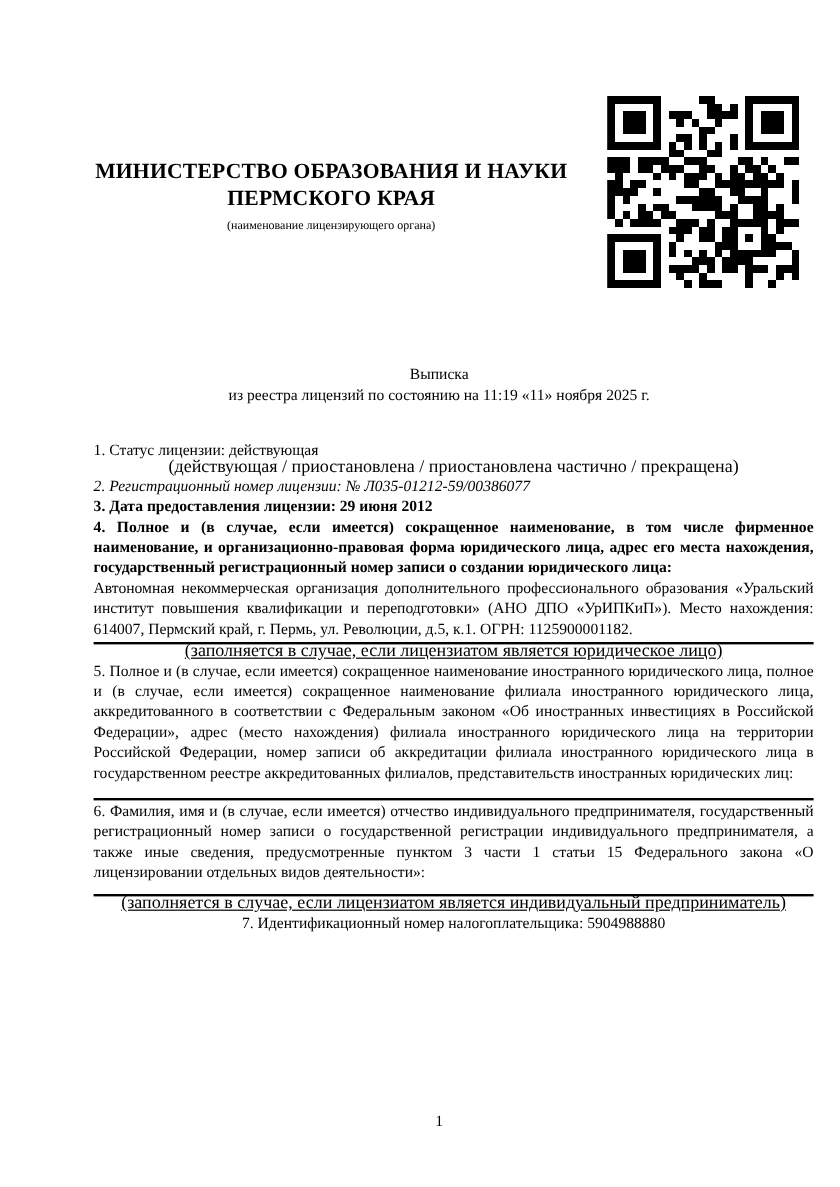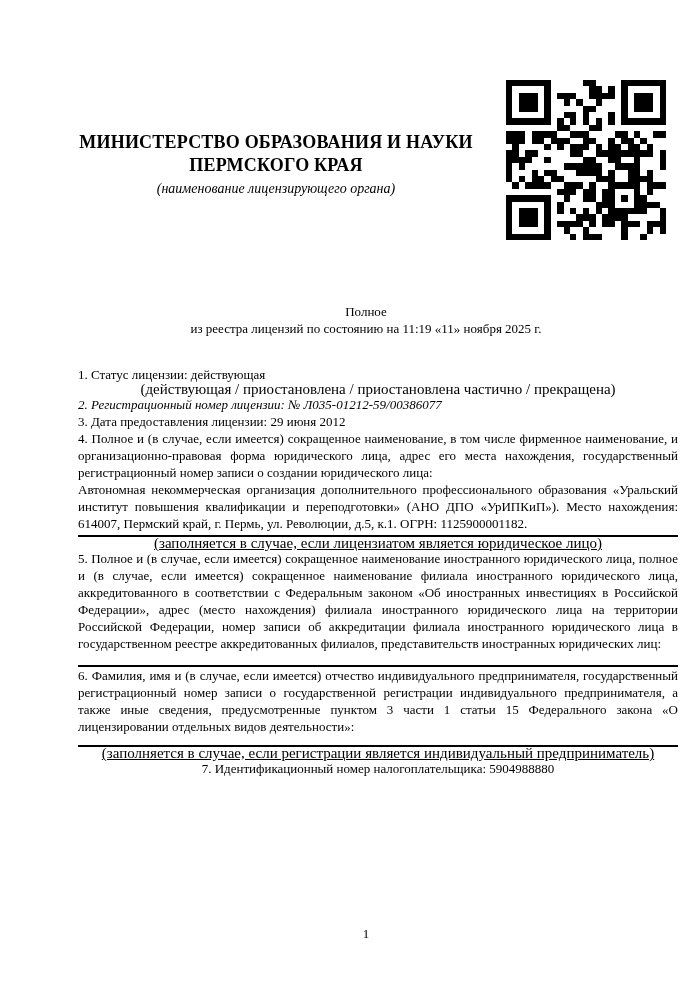--- a/index.html
+++ b/index.html
@@ -34,24 +34,23 @@
     width: 472px;
     text-align: center;
   }
   .header .big {
     font-weight: bold;
     font-size: 18px;
     line-height: 23px;
     letter-spacing: 0.2px;
   }
   .header .org-caption {
-    font-size: 14px;
+    font-size: 10px;
     line-height: 13px;
     margin-top: 5px;
-    font-style: italic;
   }
 
   
   .doc-title {
     position: absolute;
     left: 66px;
     top: 303px;
     width: 600px;
     text-align: center;
     font-size: 13px;
@@ -72,21 +71,21 @@
   .field-caption {
     text-align: center;
     font-size: 15px;
     line-height: 13px;
   }
   .rule {
     height: 0;
     border-top: 2px solid #000;
   }
   .mt-item   { margin-top: 19px; font-style: italic; }
-  .mt-item2  { margin-top: 16px; }
+  .mt-item2  { margin-top: 16px; font-weight: bold; }
   .mt-para   { margin-top: 21px; }
   .mt-p7     { margin-top: 23px; text-align: center; }
   .rule-tight { margin-top: 3px; }
   .rule-blank5 { margin-top: 13px; }
   .rule-blank6 { margin-top: 10px; }
   .cap-mt { margin-top: 2px; text-decoration: underline; }
   .first-item { margin-top: 4px; }
   .cap1 { margin-top: 1px; }
 
   .page-number {
@@ -430,21 +429,21 @@
       </svg>
   </div>
 
   <div class="header">
     <div class="big">МИНИСТЕРСТВО ОБРАЗОВАНИЯ И НАУКИ</div>
     <div class="big">ПЕРМСКОГО КРАЯ</div>
     <div class="org-caption">(наименование лицензирующего органа)</div>
   </div>
 
   <div class="doc-title">
-    <div>Полное</div>
+    <div>Выписка</div>
     <div>из реестра лицензий по состоянию на 11:19 «11» ноября 2025 г.</div>
   </div>
 
   <div class="content">
 
     <p class="first-item">1. Статус лицензии: действующая</p>
     <p class="field-caption cap1">(действующая / приостановлена / приостановлена частично / прекращена)</p>
 
     <p class="mt-item">2. Регистрационный номер лицензии: № Л035-01212-59/00386077</p>
 
@@ -455,21 +454,21 @@
     <div class="rule rule-tight"></div>
     <p class="field-caption cap-mt">(заполняется в случае, если лицензиатом является юридическое лицо)</p>
 
     <p class="para mt-para">5. Полное и (в случае, если имеется) сокращенное наименование иностранного юридического лица, полное и (в случае, если имеется) сокращенное наименование филиала иностранного юридического лица, аккредитованного в соответствии с Федеральным законом «Об иностранных инвестициях в Российской Федерации», адрес (место нахождения) филиала иностранного юридического лица на территории Российской Федерации, номер записи об аккредитации филиала иностранного юридического лица в государственном реестре аккредитованных филиалов, представительств иностранных юридических лиц:</p>
     <p class="para"></p>
     <div class="rule rule-blank5"></div>
 
     <p class="para mt-para">6. Фамилия, имя и (в случае, если имеется) отчество индивидуального предпринимателя, государственный регистрационный номер записи о государственной регистрации индивидуального предпринимателя, а также иные сведения, предусмотренные пунктом 3 части 1 статьи 15 Федерального закона «О лицензировании отдельных видов деятельности»:</p>
     <p class="para"></p>
     <div class="rule rule-blank6"></div>
-    <p class="field-caption cap-mt">(заполняется в случае, если регистрации является индивидуальный предприниматель)</p>
+    <p class="field-caption cap-mt">(заполняется в случае, если лицензиатом является индивидуальный предприниматель)</p>
 
     <p class="mt-p7">7. Идентификационный номер налогоплательщика: 5904988880</p>
 
   </div>
 
   <div class="page-number">1</div>
 
 </div>
 
 </body></html>

